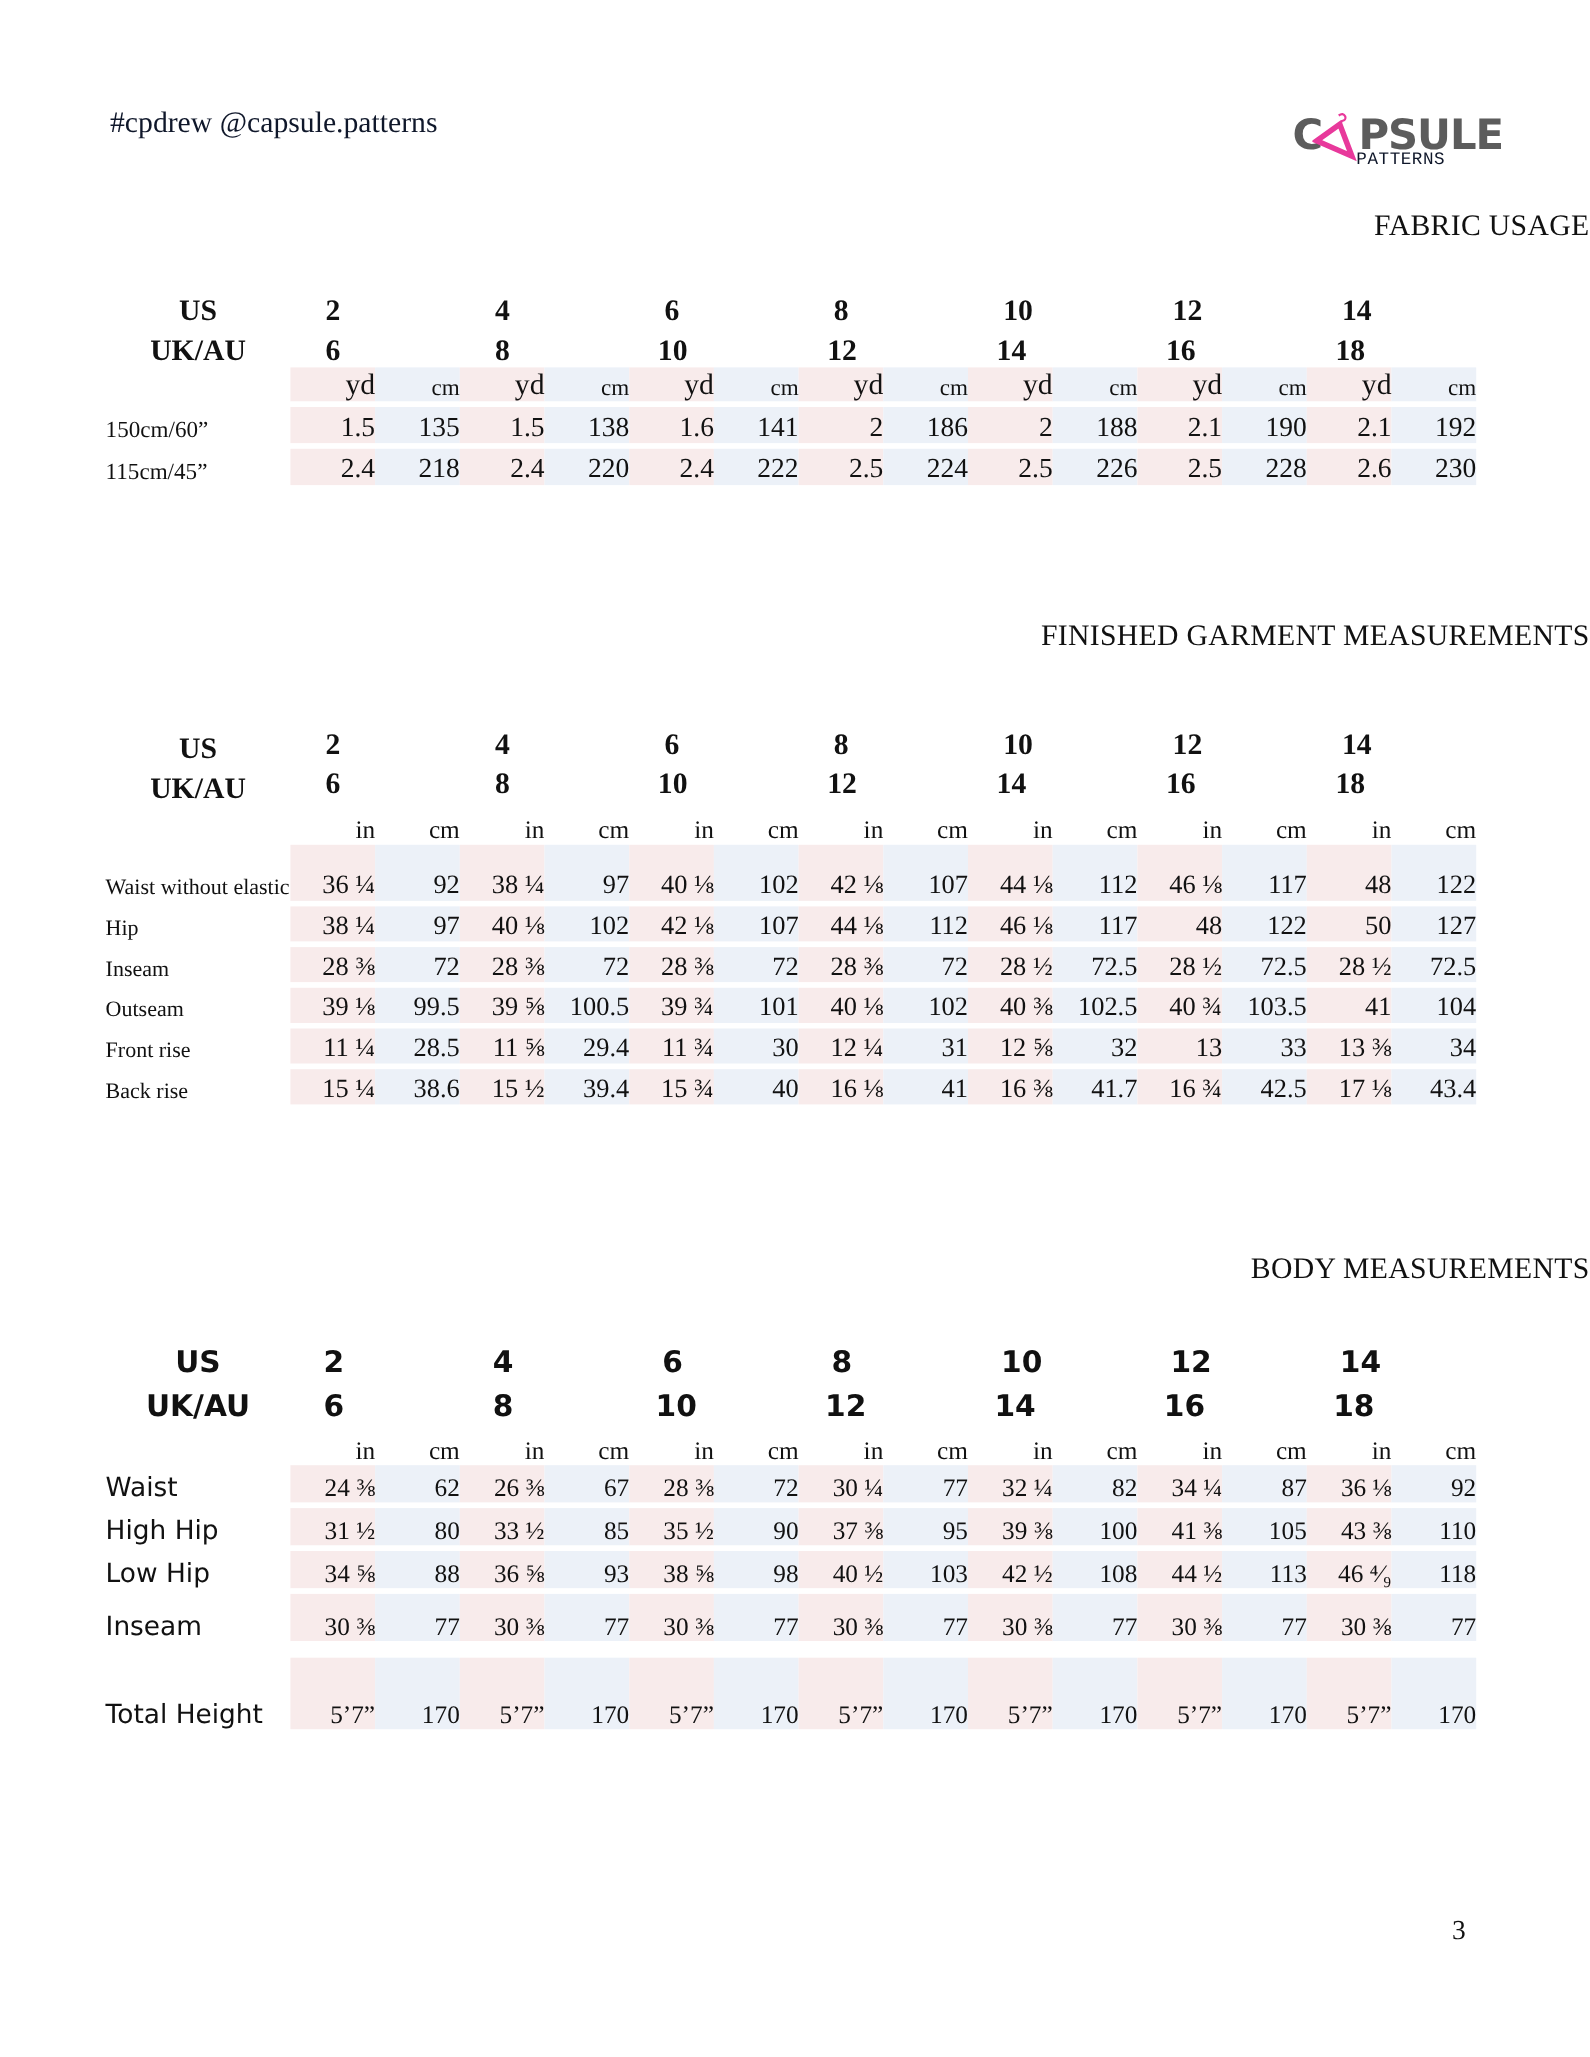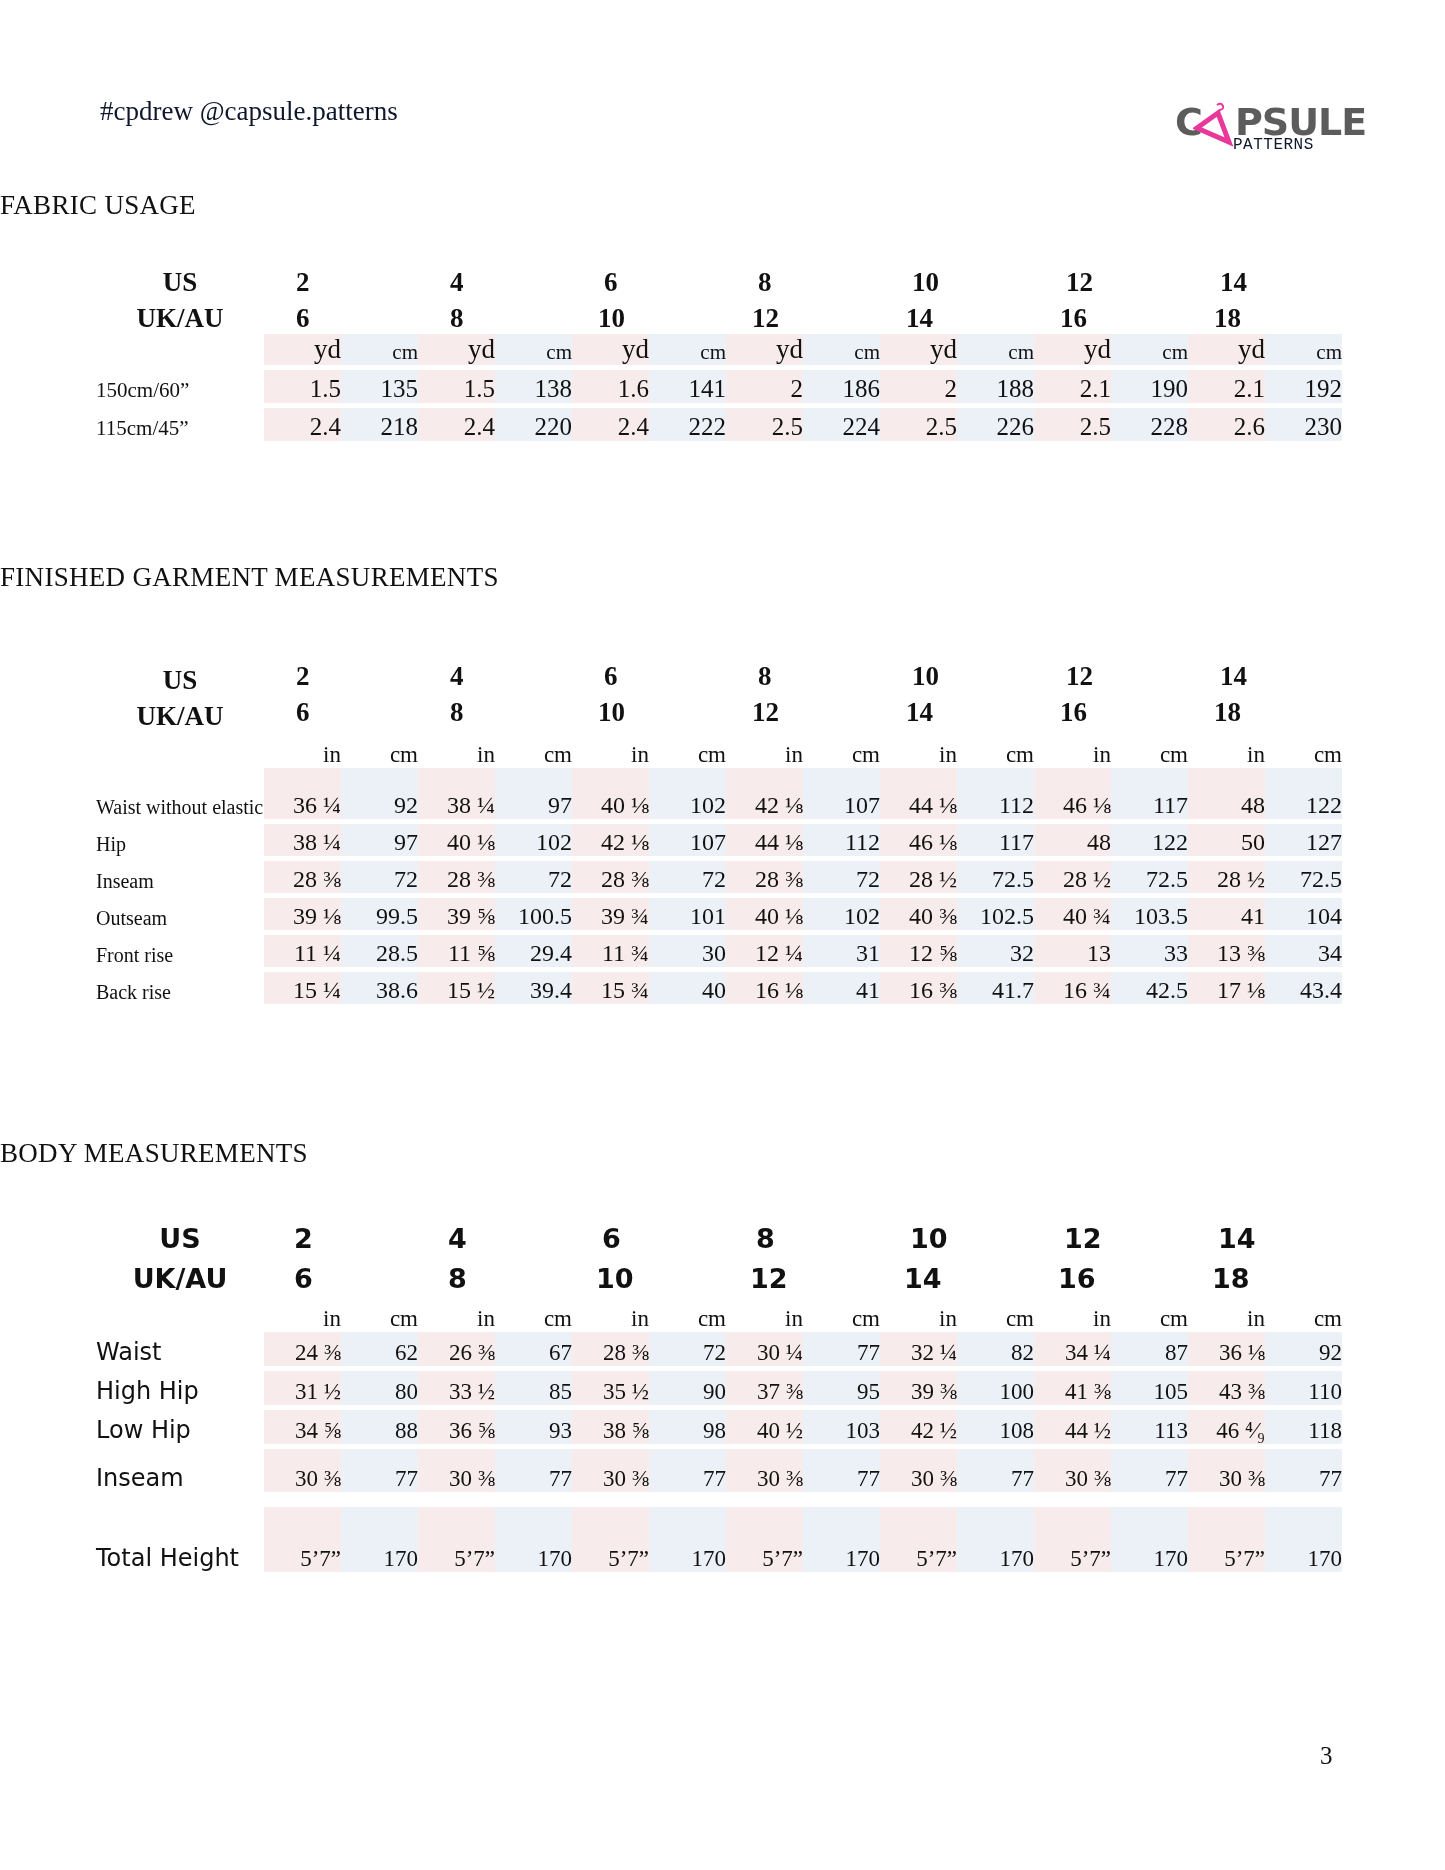--- a/index.html
+++ b/index.html
@@ -6,21 +6,21 @@
   body { width:1445px; height:1870px; position:relative; overflow:hidden;
          font-family:"Liberation Serif","DejaVu Serif",serif; color:#111; }
   .abs { position:absolute; }
   .hashtag { left:100px; top:96px; font-size:27px; color:#0f172a; }
   .logo { left:1175px; top:100px; width:175px; height:56px; }
   .logo .cap { position:absolute; left:0; top:0; font-family:"DejaVu Sans","Liberation Sans",sans-serif;
                font-weight:bold; font-size:38px; color:#5c5c5c; letter-spacing:-1px; }
   .logo .pat { position:absolute; left:58px; top:36px; font-family:Liberation Mono, monospace;
                font-size:16px; color:#0f172a; letter-spacing:0.5px; }
   .logo svg { position:absolute; left:18px; top:2px; }
-  .section-title { left:0; width:1445px; text-align:left; font-size:27px; color:#111; letter-spacing:0.3px; }
+  .section-title { left:0; width:1445px; text-align:right; font-size:27px; color:#111; letter-spacing:0.3px; }
 
   table.chart { position:absolute; left:96px; border-collapse:separate; border-spacing:0; }
   table.chart td { padding:0; text-align:right; white-space:nowrap; vertical-align:bottom; }
   table.chart td.lbl { text-align:left; width:168px; padding-right:0; vertical-align:bottom; }
   table.chart tr.hdr td { font-weight:bold; font-size:27px; text-align:center; }
   table.chart tr.hdr td.lbl { text-align:center; }
   table.chart td.c { width:77px; padding-right:0; }
   .pink { background:#f8ebeb; }
   .blue { background:#ecf1f8; }
   tr.gap td { height:5px; background:#ffffff !important; }

